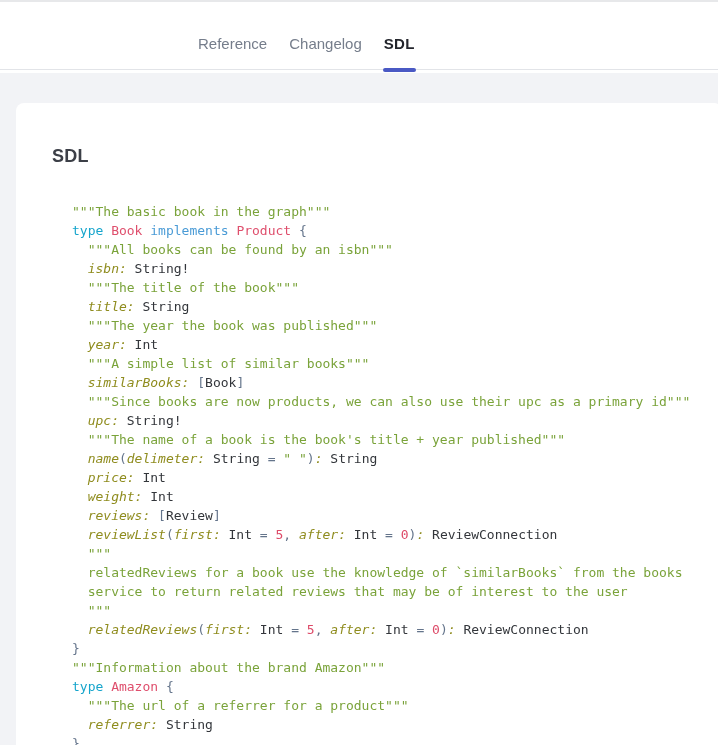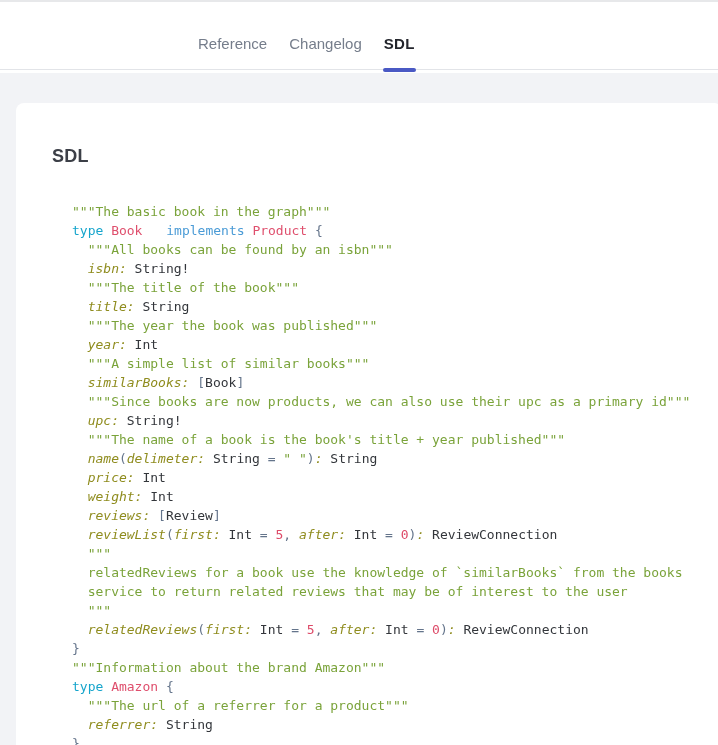--- a/index.html
+++ b/index.html
@@ -44,21 +44,21 @@
   .card-heading{margin:43px 0 0 36px;font-size:18px;font-weight:700;
     color:var(--card-heading);letter-spacing:.3px;}
 
   
   .code-block{margin:35px 0 0 56px;font-family:"DejaVu Sans Mono", monospace;
     font-size:13px;line-height:19px;white-space:pre;color:var(--tok-plain);}
   .code-line{white-space:pre;}
   .tok-str{color:var(--tok-str);}
   .tok-attr{color:var(--tok-attr);font-style:italic;}
   .tok-kw{color:var(--tok-kw);}
-  .tok-kw2{color:var(--tok-kw2);margin-left:16px;}
+  .tok-kw2{color:var(--tok-kw2);}
   .tok-cn{color:var(--tok-cn);}
   .tok-num{color:var(--tok-num);}
   .tok-punc{color:var(--tok-punc);}
   .tok-plain{color:var(--tok-plain);}
 </style>
 </head>
 <body>
 
 <div class="app">
 

